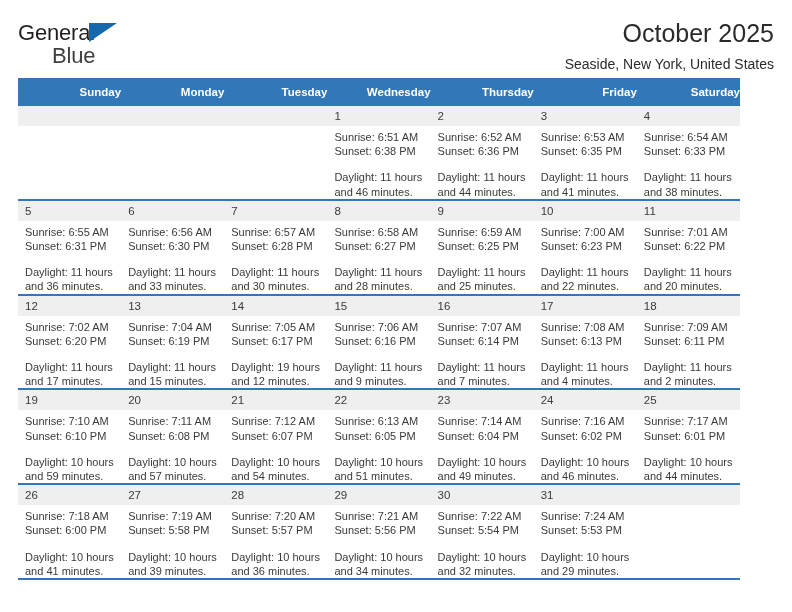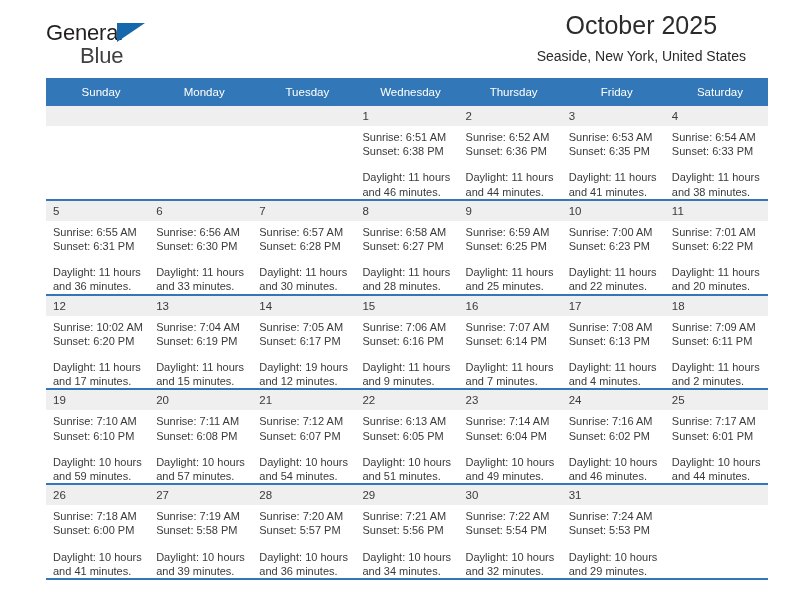--- a/index.html
+++ b/index.html
@@ -12,21 +12,21 @@
     height: 612px;
     font-family: "Liberation Sans", sans-serif;
     color: #2b2b2b;
     overflow: hidden;
   }
   .page {
     position: relative;
     width: 792px;
     height: 612px;
     box-sizing: border-box;
-    padding: 0 46px;
+    padding: 0 18px;
   }
 
   
   .header {
     position: relative;
     height: 78px;
     display: flex;
     align-items: flex-start;
     justify-content: space-between;
   }
@@ -55,22 +55,22 @@
   .logo-tri {
     position: absolute;
     left: 71px;
     top: 1px;
     width: 0;
     height: 0;
     border-left: 28px solid #1668ad;
     border-bottom: 19px solid transparent;
   }
   .title-block {
-    text-align: center;
-    margin-top: 10px;
+    text-align: right;
+    margin-top: 18px;
   }
   .month-title {
     font-size: 25px;
     line-height: 30px;
     color: #2b2b2b;
     font-weight: normal;
     margin: 0;
   }
   .location {
     font-size: 14px;
@@ -82,22 +82,22 @@
   
   .calendar {
     width: 722px;
     border-collapse: collapse;
     table-layout: fixed;
   }
   .calendar th {
     background: #3278b8;
     color: #ffffff;
     font-size: 11.5px;
-    font-weight: normal;
-    text-align: center;
+    font-weight: bold;
+    text-align: right;
     padding: 5px 0 5px 7px;
     height: 18px;
     border: none;
   }
   .calendar td {
     vertical-align: top;
     padding: 0;
     border: none;
     border-bottom: 2px solid #3278b8;
     height: 88px;
@@ -265,21 +265,21 @@
               <div>Sunrise: 7:01 AM</div>
               <div>Sunset: 6:22 PM</div>
               <div class="daylight">Daylight: 11 hours and 20 minutes.</div>
             </div>
           </td>
         </tr>
         <tr>
           <td>
             <div class="daynum">12</div>
             <div class="dayinfo">
-              <div>Sunrise: 10:02 AM</div>
+              <div>Sunrise: 7:02 AM</div>
               <div>Sunset: 6:20 PM</div>
               <div class="daylight">Daylight: 11 hours and 17 minutes.</div>
             </div>
           </td>
           <td>
             <div class="daynum">13</div>
             <div class="dayinfo">
               <div>Sunrise: 7:04 AM</div>
               <div>Sunset: 6:19 PM</div>
               <div class="daylight">Daylight: 11 hours and 15 minutes.</div>

